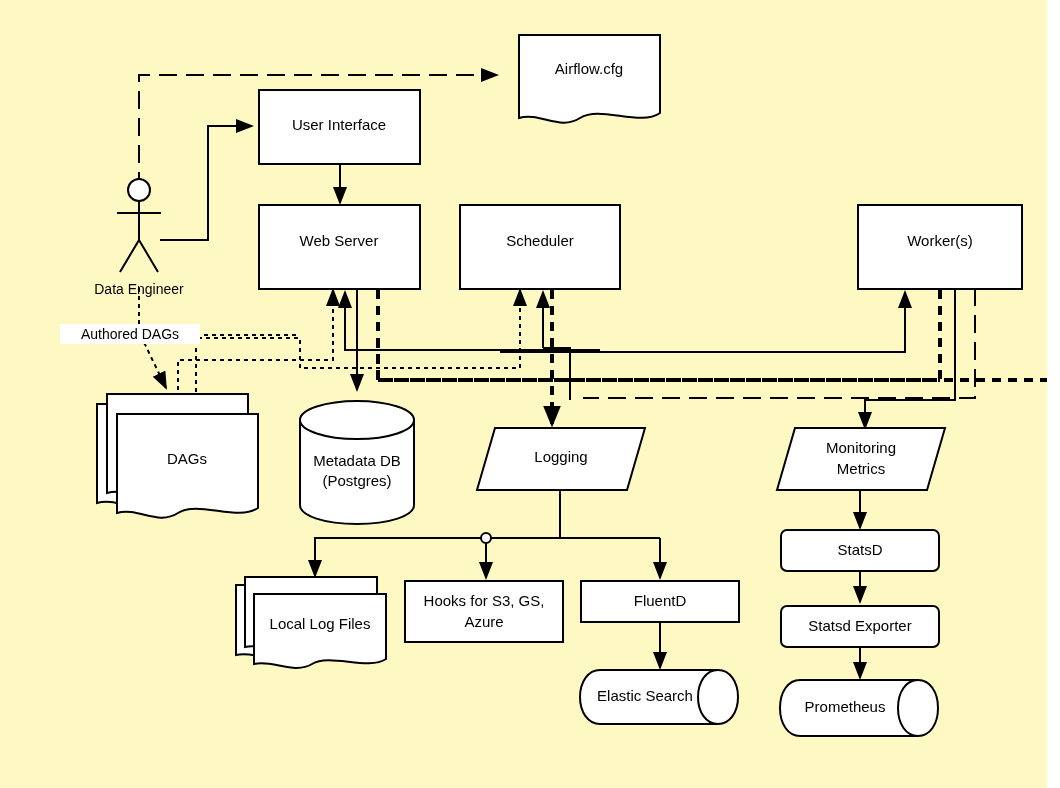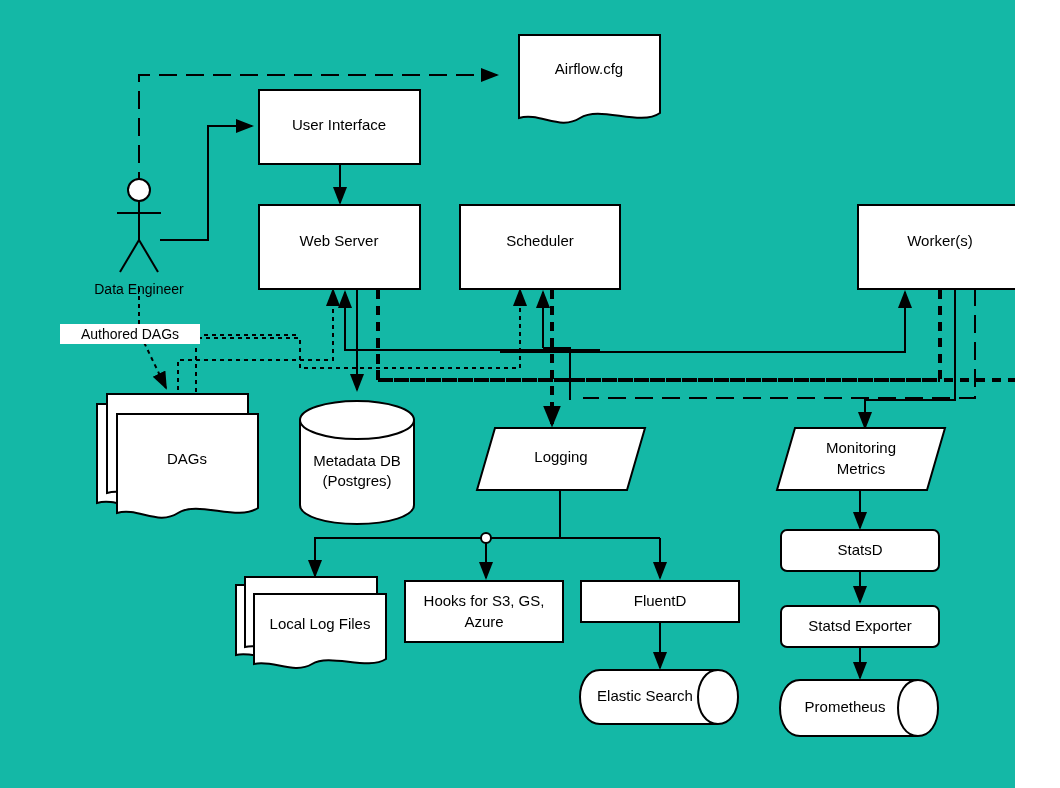--- a/index.html
+++ b/index.html
@@ -4,23 +4,24 @@
 <style>
   html, body {
     margin: 0;
     padding: 0;
     background: #ffffff;
   }
   #canvas {
     position: relative;
     width: 1015px;
     height: 788px;
-    background: #14b8a6;
+    background: #fef9c3;
     font-family: "Liberation Sans", sans-serif;
     overflow: hidden;
+    padding-left: 32px;
   }
   svg#diagram {
     position: absolute;
     left: 0;
     top: 0;
     width: 1060px;
     height: 788px;
   }
   .node-text {
     font-family: "Liberation Sans", sans-serif;

